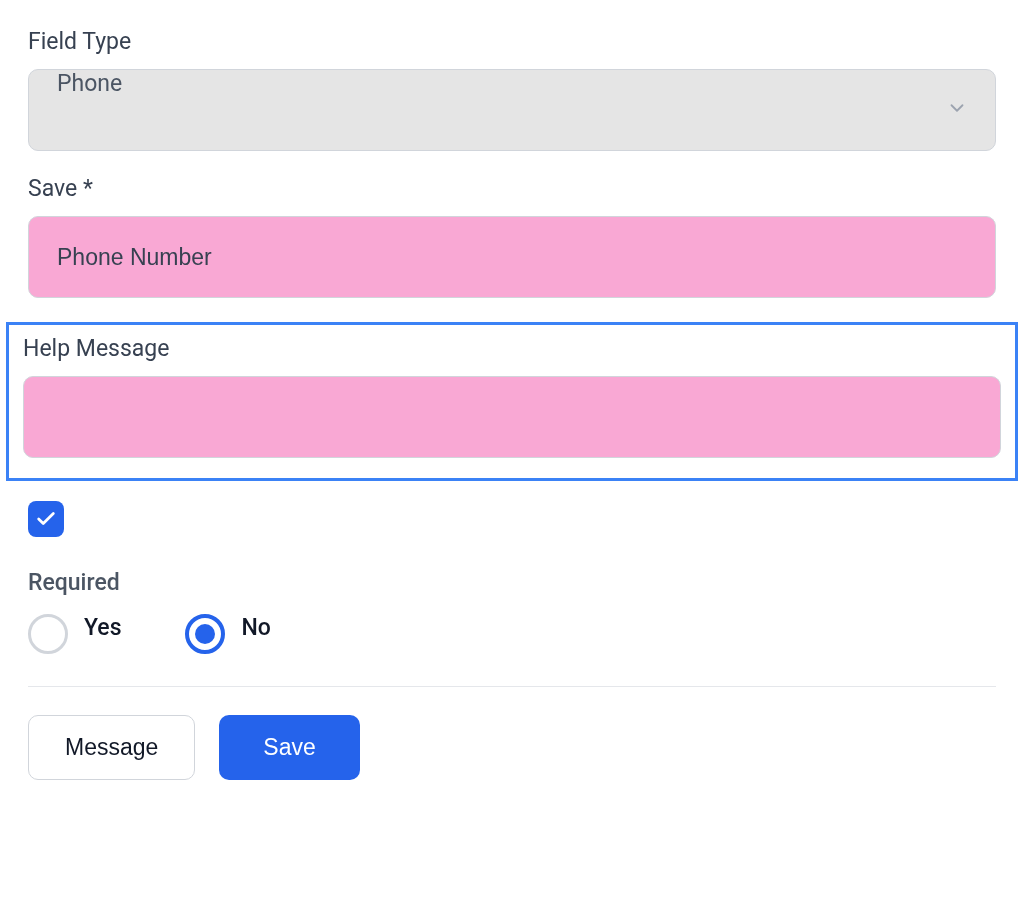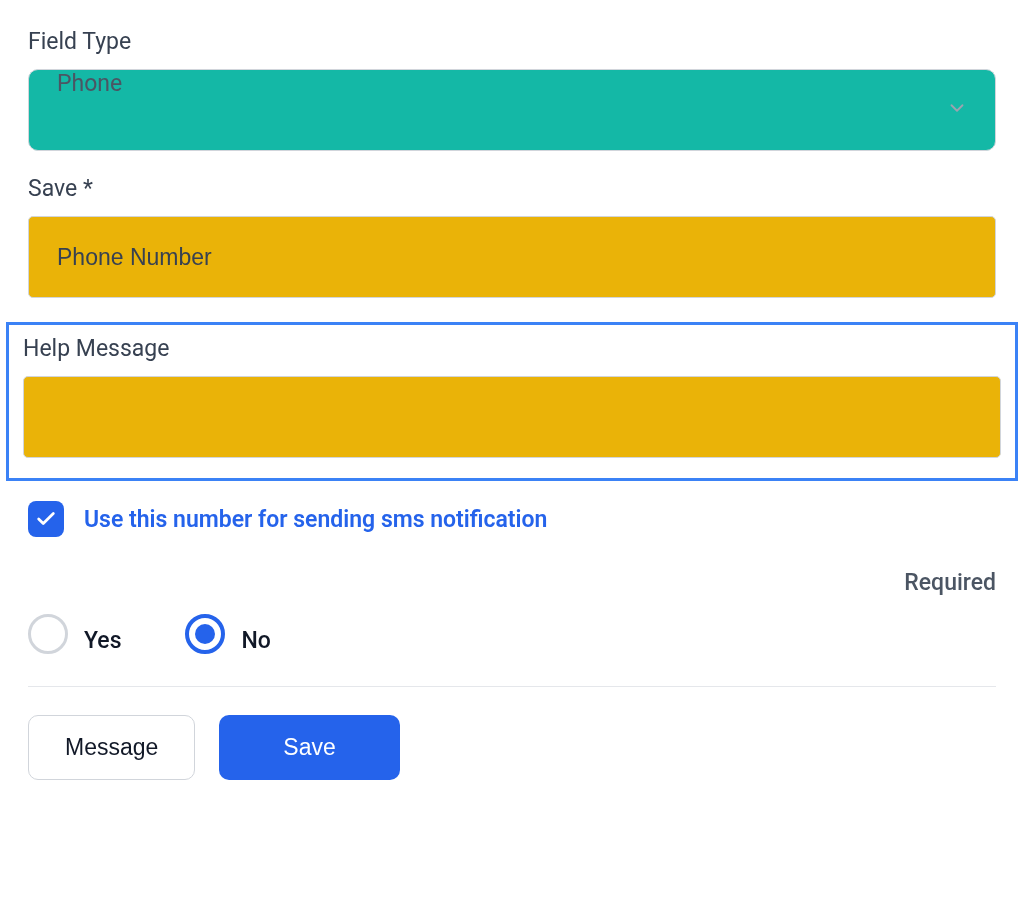--- a/index.html
+++ b/index.html
@@ -27,42 +27,42 @@
     .select-wrapper {
       position: relative;
       width: 100%;
     }
     .form-select {
       width: 100%;
       height: 82px;
       padding: 0 28px;
       font-size: 23px;
       color: #4b5563;
-      background: #14b8a6;
+      background: #e5e5e5;
       border: 1px solid #d1d5db;
       border-radius: 10px;
       appearance: none;
       cursor: pointer;
     }
     .chevron {
       position: absolute;
       right: 28px;
       top: 50%;
       transform: translateY(-50%);
       pointer-events: none;
     }
     .form-input {
       width: 100%;
       height: 82px;
       padding: 12px 28px;
       font-size: 23px;
       color: #374151;
-      background: #eab308;
+      background: #f9a8d4;
       border: 1px solid #d1d5db;
-      border-radius: 5px;
+      border-radius: 10px;
       outline: none;
     }
     .form-input::placeholder {
       color: #6b7280;
     }
     .highlighted-section {
       border: 3px solid #3b82f6;
       padding: 10px 14px 20px 14px;
       margin-left: -22px;
       margin-right: -22px;
@@ -98,30 +98,29 @@
       color: #2563eb;
     }
     .required-section {
       margin-bottom: 32px;
     }
     .required-label {
       font-size: 23px;
       font-weight: 500;
       color: #4b5563;
       margin-bottom: 18px;
-      text-align: right;
     }
     .radio-group {
       display: flex;
       gap: 64px;
       align-items: center;
     }
     .radio-item {
       display: flex;
-      align-items: flex-end;
+      align-items: flex-start;
       gap: 16px;
       cursor: pointer;
     }
     .radio-circle {
       width: 40px;
       height: 40px;
       border-radius: 50%;
       display: flex;
       align-items: center;
       justify-content: center;
@@ -163,21 +162,21 @@
       border: none;
     }
     .btn-cancel {
       background: #ffffff;
       color: #111827;
       border: 1px solid #d1d5db;
     }
     .btn-save {
       background: #2563eb;
       color: #ffffff;
-      padding: 18px 64px;
+      padding: 18px 44px;
     }
   </style>
 </head>
 <body>
 
 <div class="form-group">
   <label class="form-label">Field Type</label>
   <div class="select-wrapper">
     <div class="form-select">Phone</div>
     <span class="chevron">
@@ -197,21 +196,20 @@
   <label class="form-label">Help Message</label>
   <input type="text" class="form-input" value="" style="">
 </div>
 
 <div class="checkbox-row">
   <div class="checkbox-box">
     <svg width="22" height="22" viewBox="0 0 24 24" fill="none" stroke="#ffffff" stroke-width="3" stroke-linecap="round" stroke-linejoin="round">
       <polyline points="20 6 9 17 4 12"></polyline>
     </svg>
   </div>
-  <span class="checkbox-label">Use this number for sending sms notification</span>
 </div>
 
 <div class="required-section">
   <div class="required-label">Required</div>
   <div class="radio-group">
     <div class="radio-item">
       <div class="radio-circle radio-unchecked"></div>
       <span class="radio-text">Yes</span>
     </div>
     <div class="radio-item">

